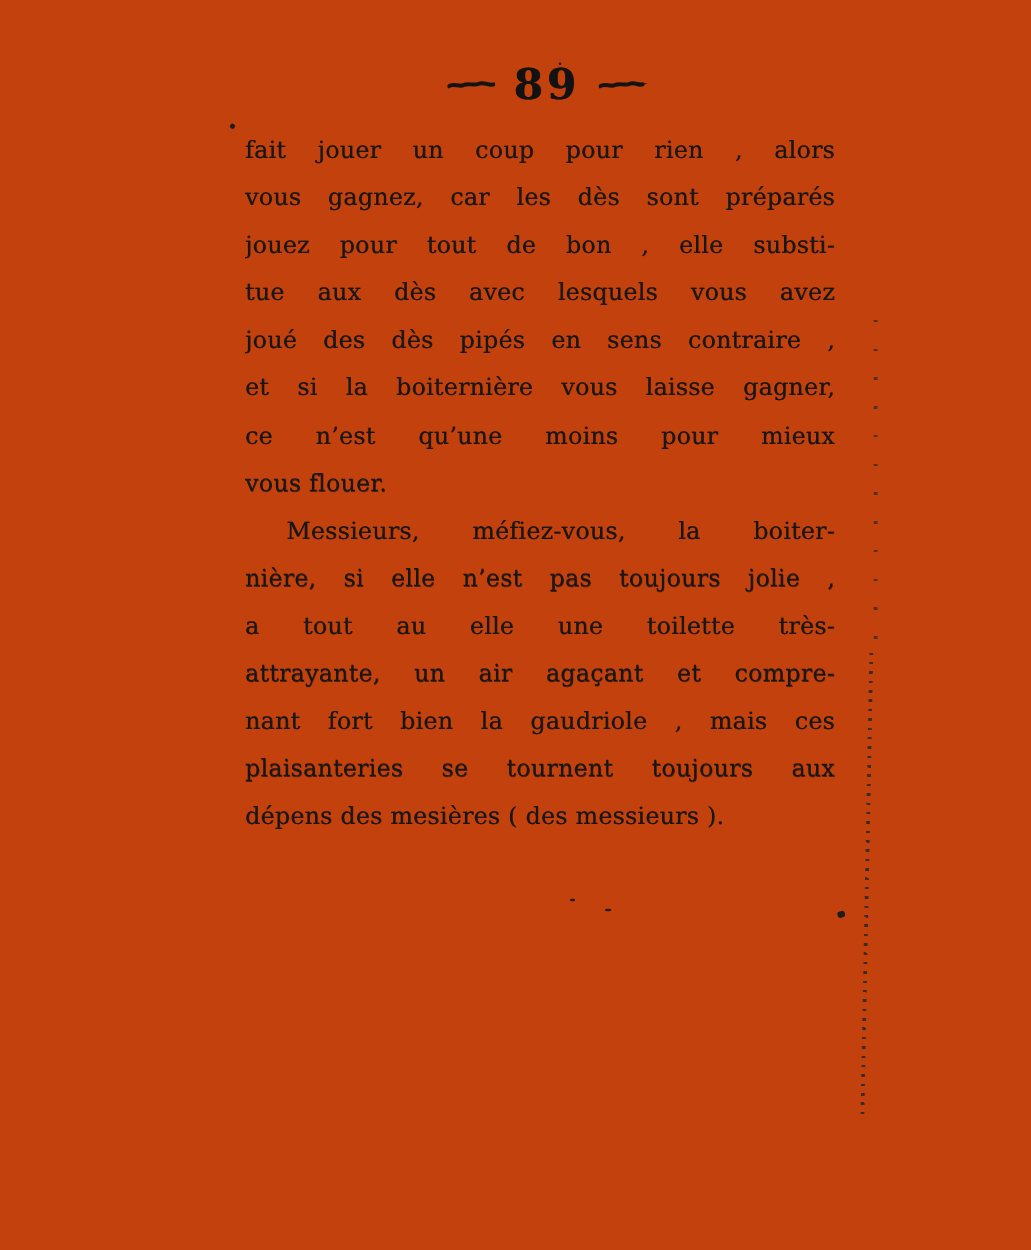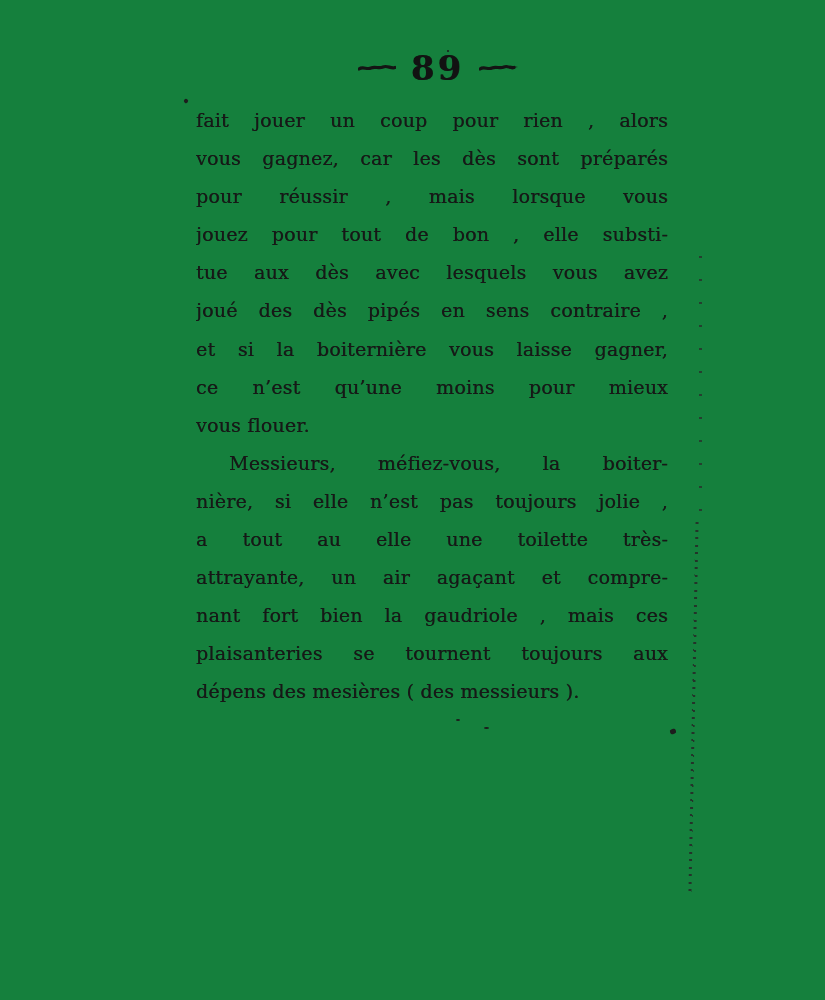--- a/index.html
+++ b/index.html
@@ -1,20 +1,20 @@
 <!DOCTYPE html>
 <html><head>
 <meta charset="utf-8">
 <style>
   html, body { margin: 0; padding: 0; background: #e8e8e8; }
   .page {
     position: relative;
     width: 825px;
     height: 1000px;
-    background: #15803d;
+    background: #c2410c;
     overflow: hidden;
     font-family: "DejaVu Serif", serif;
     color: #171717;
     margin: 0 auto;
   }
 
   
   .page-header {
     position: absolute;
     top: 48px;
@@ -99,21 +99,20 @@
       <svg width="40" height="12" viewBox="0 0 40 12">
         <path d="M1 7 C5 4, 9 8, 13 6 S21 7, 25 5 S31 7, 35 5.5" stroke="#141414" stroke-width="3.2" fill="none" stroke-linecap="round"></path>
         <path d="M30 6.5 L39 5 L31 3.5 Z" fill="#141414"></path>
       </svg>
     </span>
   </div>
 
   <div class="text-block" id="text-block">
       <div class="line">fait jouer un coup pour rien , alors</div>
       <div class="line">vous gagnez, car les dès sont préparés</div>
-      <div class="line">pour réussir , mais lorsque vous</div>
       <div class="line">jouez pour tout de bon , elle substi-</div>
       <div class="line">tue aux dès avec lesquels vous avez</div>
       <div class="line">joué des dès pipés en sens contraire ,</div>
       <div class="line">et si la boiternière vous laisse gagner,</div>
       <div class="line">ce n’est qu’une moins pour mieux</div>
       <div class="line no-just">vous flouer.</div>
       <div class="line indent">Messieurs, méfiez-vous, la boiter-</div>
       <div class="line">nière, si elle n’est pas toujours jolie ,</div>
       <div class="line">a tout au elle une toilette très-</div>
       <div class="line">attrayante, un air agaçant et compre-</div>

